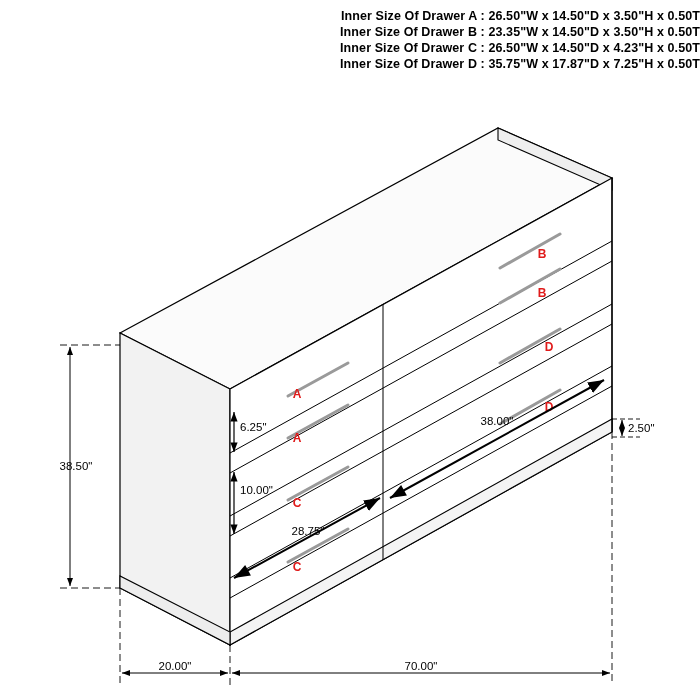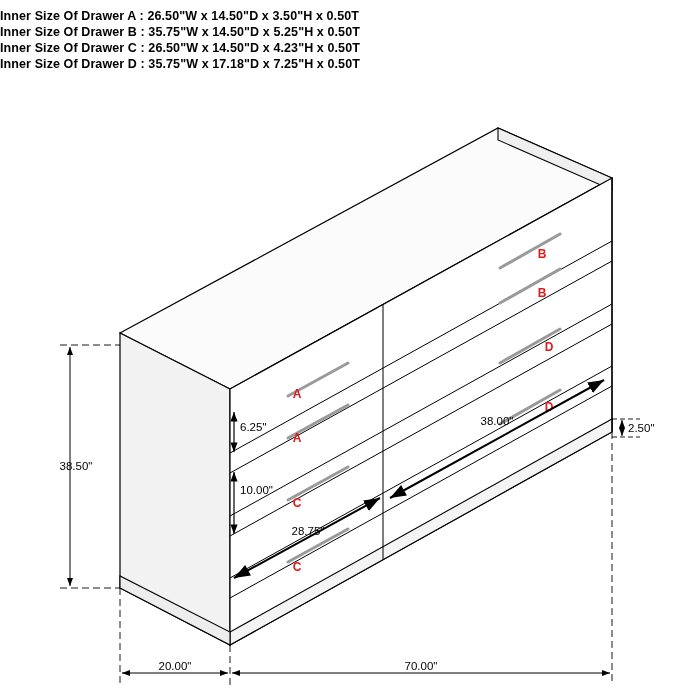--- a/index.html
+++ b/index.html
@@ -17,21 +17,21 @@
   #stage {
     position: relative;
     width: 700px;
     height: 700px;
   }
   .spec-block {
     position: absolute;
     left: 0;
     top: 8px;
     width: 700px;
-    text-align: left;
+    text-align: right;
   }
   .spec-line {
     font-size: 12.5px;
     font-weight: bold;
     color: #000000;
     line-height: 16px;
     letter-spacing: 0.1px;
     white-space: nowrap;
   }
   svg#drawing {
@@ -51,23 +51,23 @@
     fill: #e01b1b;
   }
 </style>
 </head>
 <body>
 
 <div id="stage">
 
   <div class="spec-block">
     <div class="spec-line">Inner Size Of Drawer A : 26.50"W x 14.50"D x 3.50"H x 0.50T</div>
-    <div class="spec-line">Inner Size Of Drawer B : 35.75"W x 14.50"D x 5.25"H x 0.50T</div>
+    <div class="spec-line">Inner Size Of Drawer B : 23.35"W x 14.50"D x 3.50"H x 0.50T</div>
     <div class="spec-line">Inner Size Of Drawer C : 26.50"W x 14.50"D x 4.23"H x 0.50T</div>
-    <div class="spec-line">Inner Size Of Drawer D : 35.75"W x 17.18"D x 7.25"H x 0.50T</div>
+    <div class="spec-line">Inner Size Of Drawer D : 35.75"W x 17.87"D x 7.25"H x 0.50T</div>
   </div>
 
   <svg id="drawing" width="700" height="700" viewBox="0 0 700 700">
 
     <g>
 
       <polygon points="120,333 498,128 612,178 230,389" fill="#fbfbfb" stroke="#000000" stroke-width="1.2"></polygon>
       <polygon points="498,128 612,178 612,190 498,140" fill="#efefef" stroke="#000000" stroke-width="1.1"></polygon>
 
       <polygon points="120,333 230,389 230,645 120,588" fill="#f2f2f2" stroke="#000000" stroke-width="1.2"></polygon>

